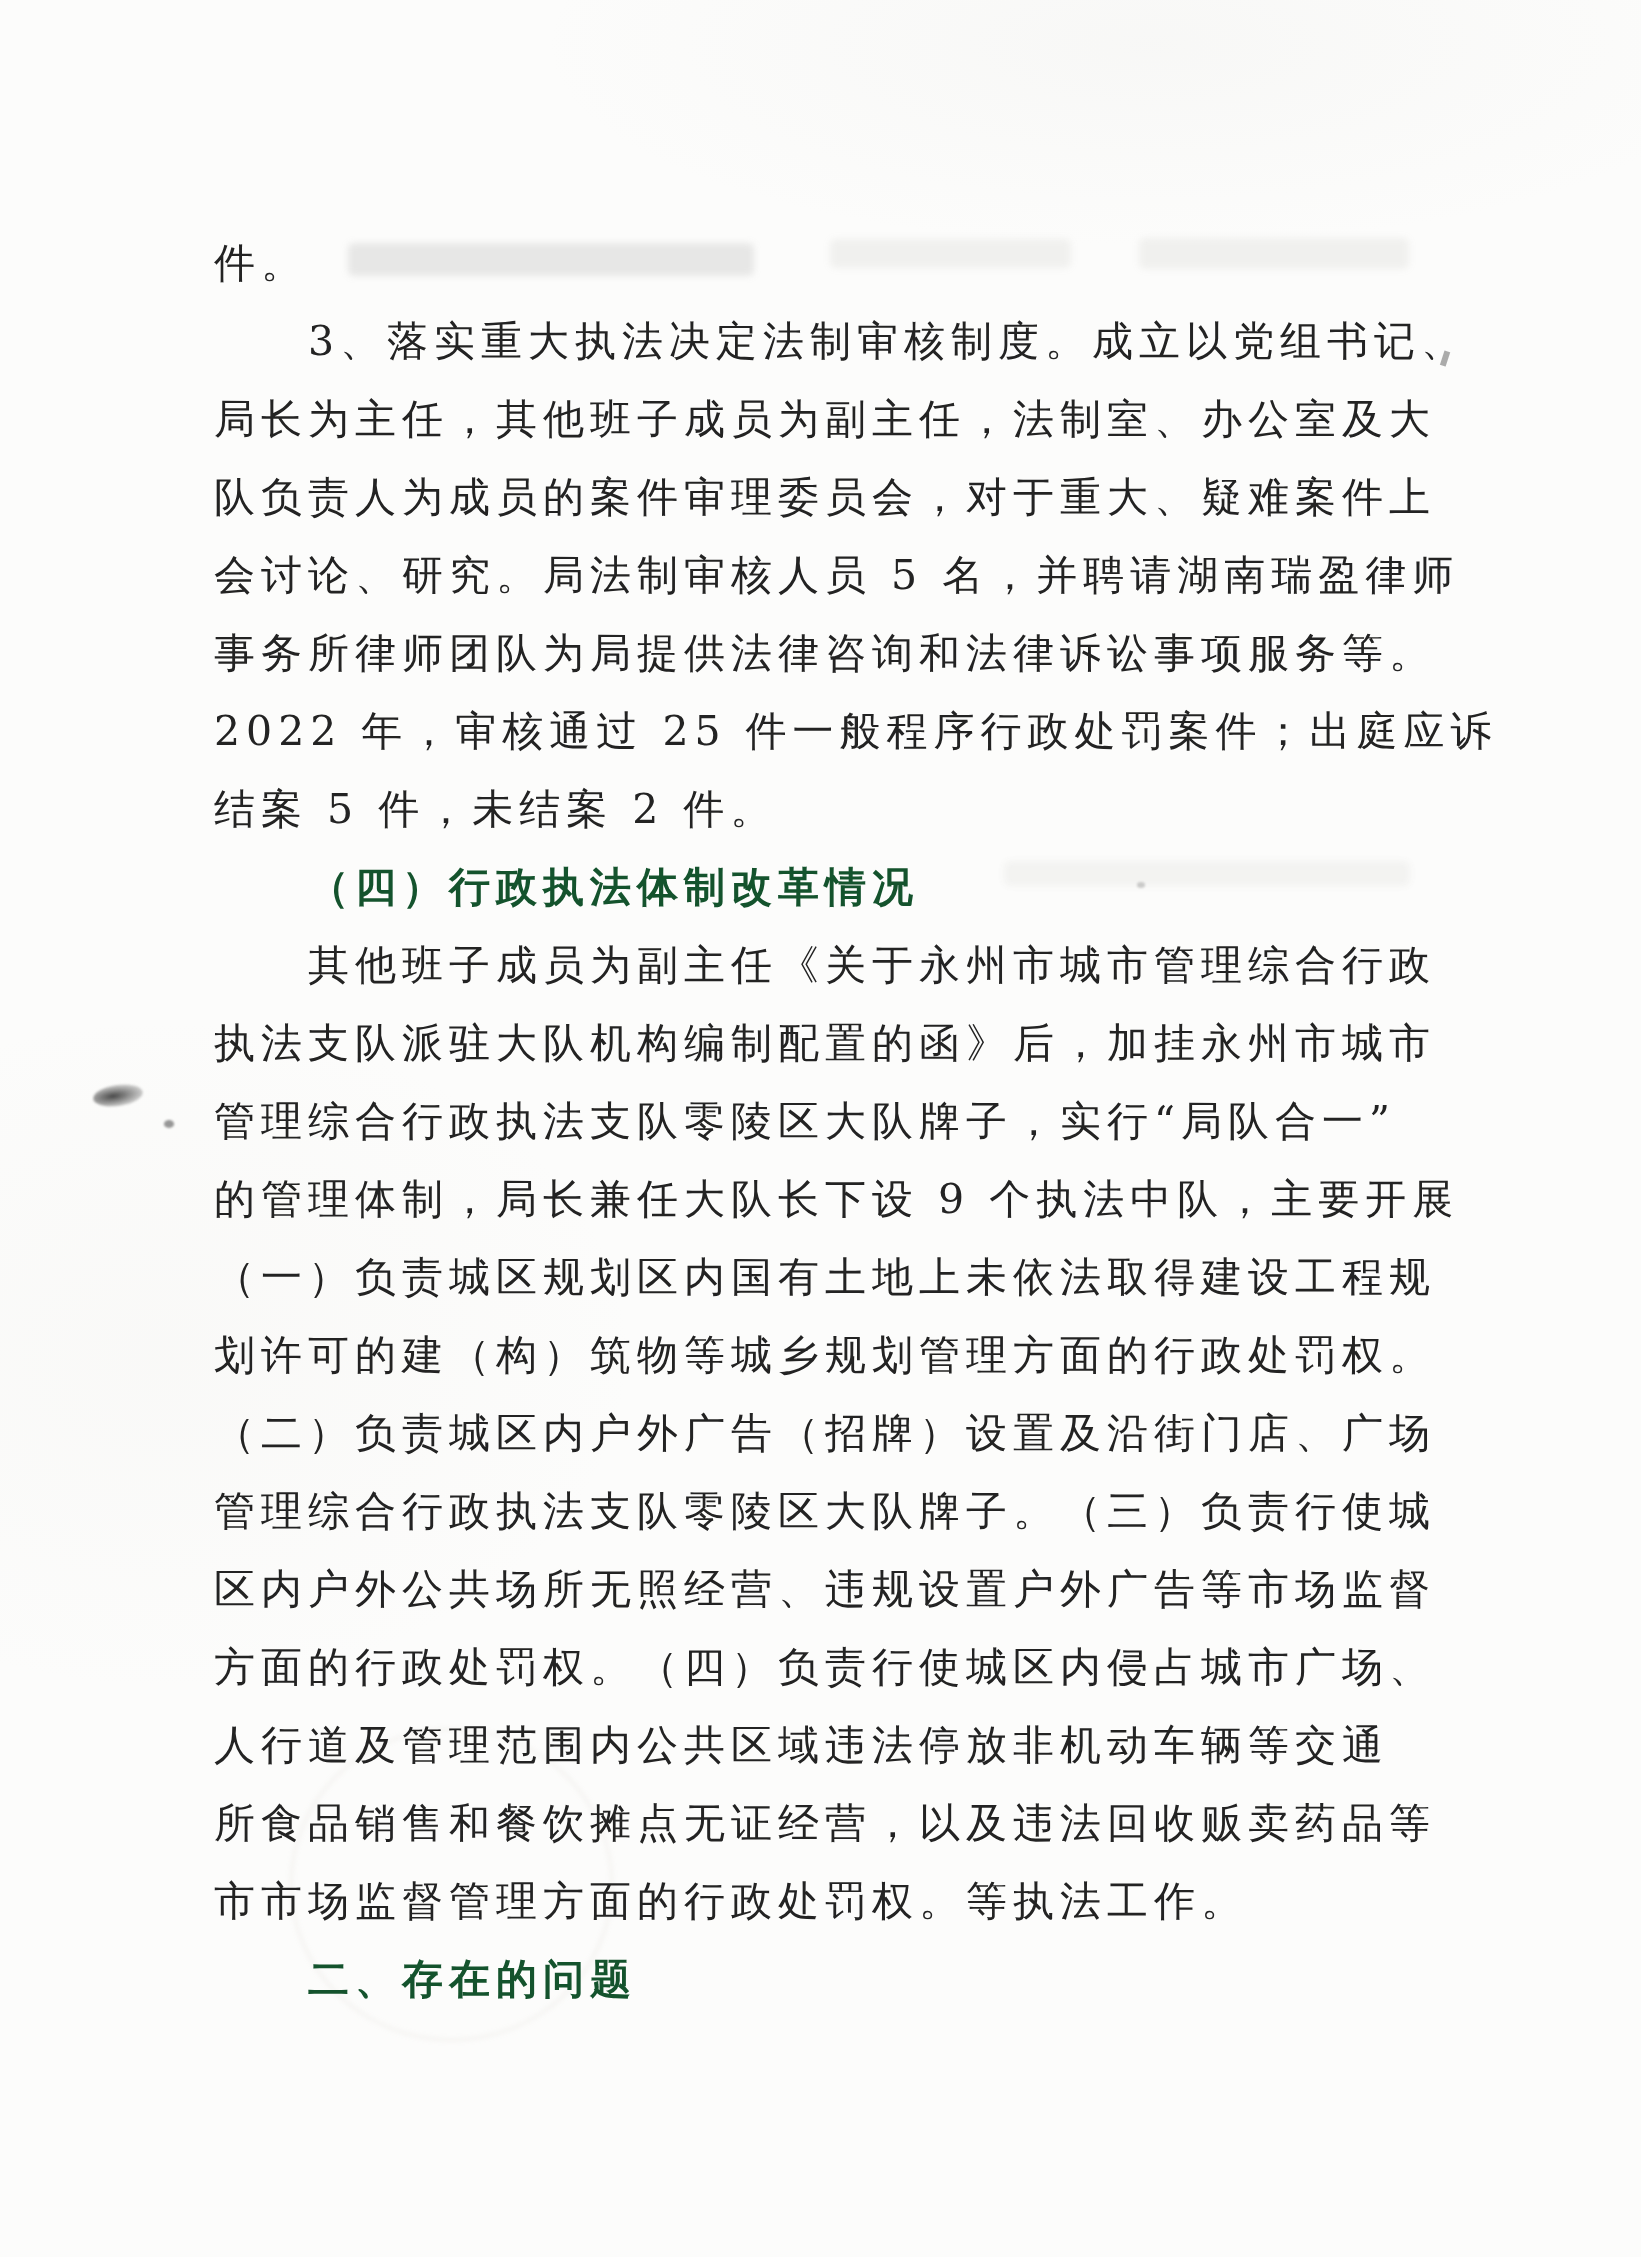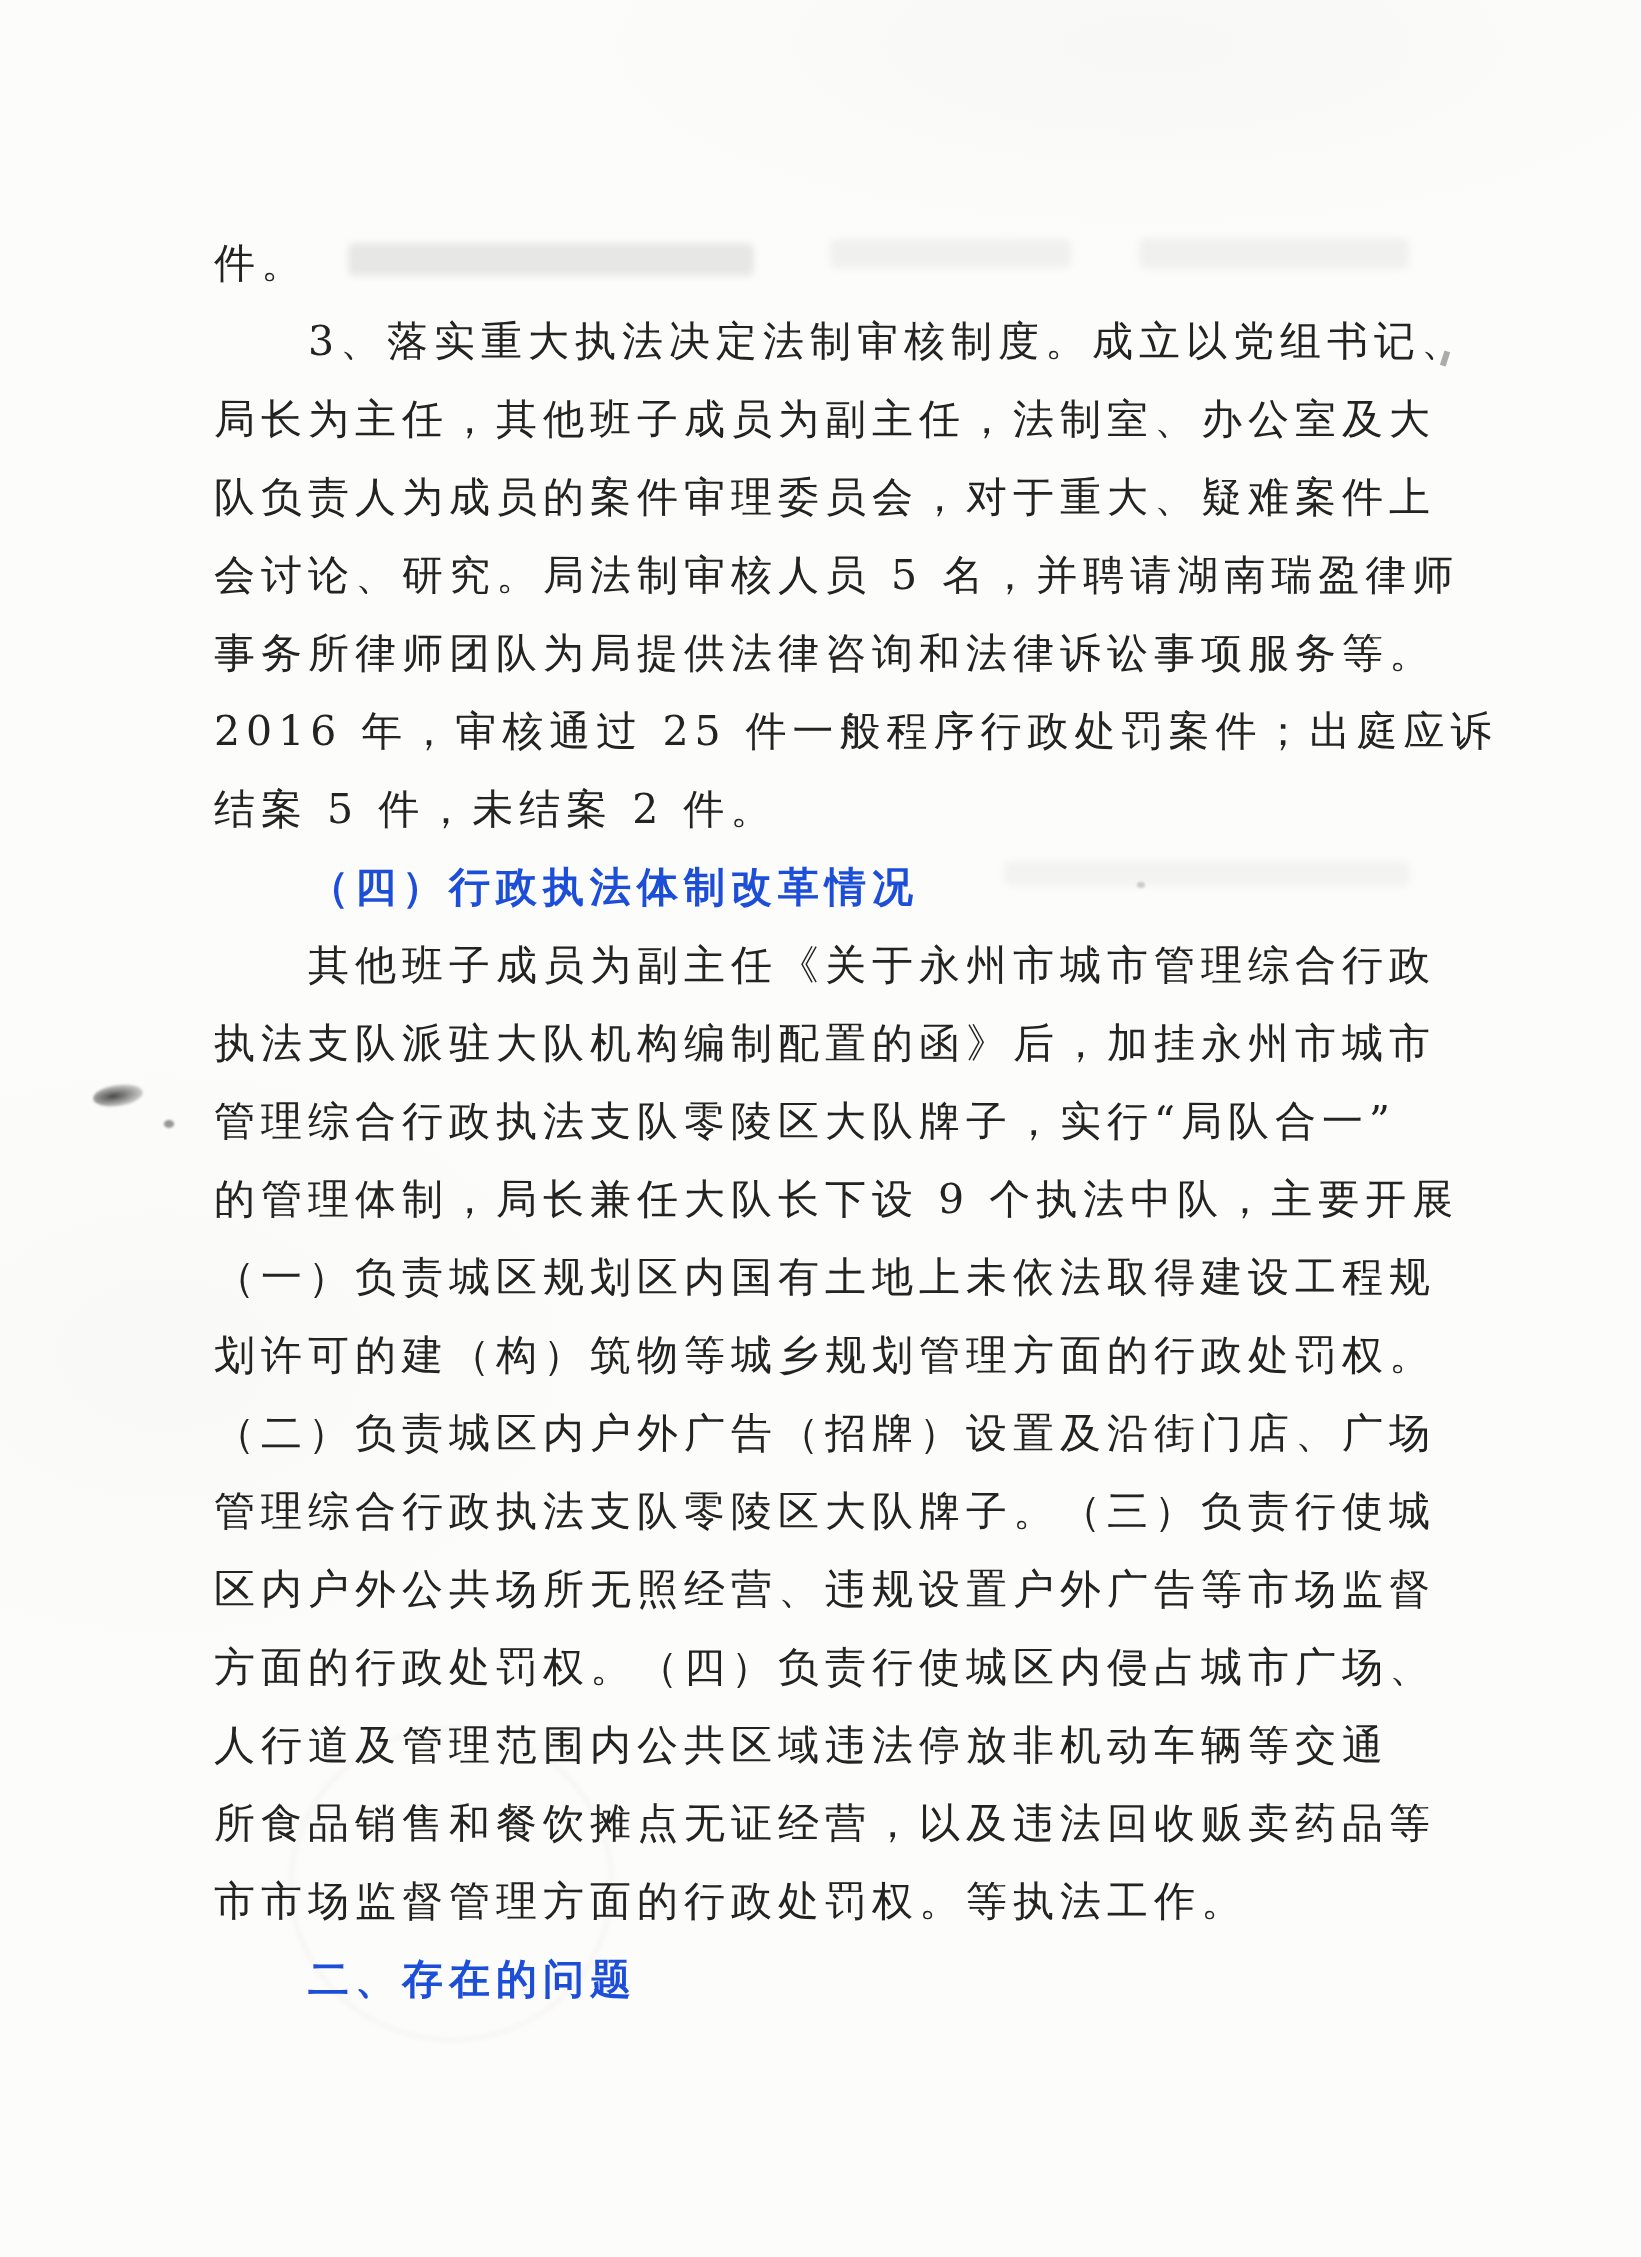--- a/index.html
+++ b/index.html
@@ -27,21 +27,21 @@
     margin: 0;
     height: 78px;
     line-height: 78px;
     white-space: nowrap;
     font-size: 41px;
     letter-spacing: 6px;
     color: #232323;
     text-rendering: optimizeLegibility;
   }
   .line.indent { text-indent: 94px; }
-  .line.bold { font-weight: bold; color: #1d4ed8; }
+  .line.bold { font-weight: bold; color: #14532d; }
 
   
   .artifact { position: absolute; pointer-events: none; }
   .ghost-bar {
     background: rgba(125,125,122,0.16);
     filter: blur(3.9px);
     border-radius: 5.8px;
   }
   .ghost-bar.lighter { background: rgba(135,135,130,0.10); }
   .ink-smudge {
@@ -89,21 +89,21 @@
 <div class="artifact speck-1"></div>
 <div class="artifact speck-2"></div>
 
 <div class="doc-body">
     <p class="line">件。</p>
     <p class="line indent">3、落实重大执法决定法制审核制度。成立以党组书记、</p>
     <p class="line">局长为主任，其他班子成员为副主任，法制室、办公室及大</p>
     <p class="line">队负责人为成员的案件审理委员会，对于重大、疑难案件上</p>
     <p class="line">会讨论、研究。局法制审核人员 5 名，并聘请湖南瑞盈律师</p>
     <p class="line">事务所律师团队为局提供法律咨询和法律诉讼事项服务等。</p>
-    <p class="line">2016 年，审核通过 25 件一般程序行政处罚案件；出庭应诉</p>
+    <p class="line">2022 年，审核通过 25 件一般程序行政处罚案件；出庭应诉</p>
     <p class="line">结案 5 件，未结案 2 件。</p>
     <p class="line indent bold">（四）行政执法体制改革情况</p>
     <p class="line indent">其他班子成员为副主任《关于永州市城市管理综合行政</p>
     <p class="line">执法支队派驻大队机构编制配置的函》后，加挂永州市城市</p>
     <p class="line">管理综合行政执法支队零陵区大队牌子，实行“局队合一”</p>
     <p class="line">的管理体制，局长兼任大队长下设 9 个执法中队，主要开展</p>
     <p class="line">（一）负责城区规划区内国有土地上未依法取得建设工程规</p>
     <p class="line">划许可的建（构）筑物等城乡规划管理方面的行政处罚权。</p>
     <p class="line">（二）负责城区内户外广告（招牌）设置及沿街门店、广场</p>
     <p class="line">管理综合行政执法支队零陵区大队牌子。（三）负责行使城</p>

